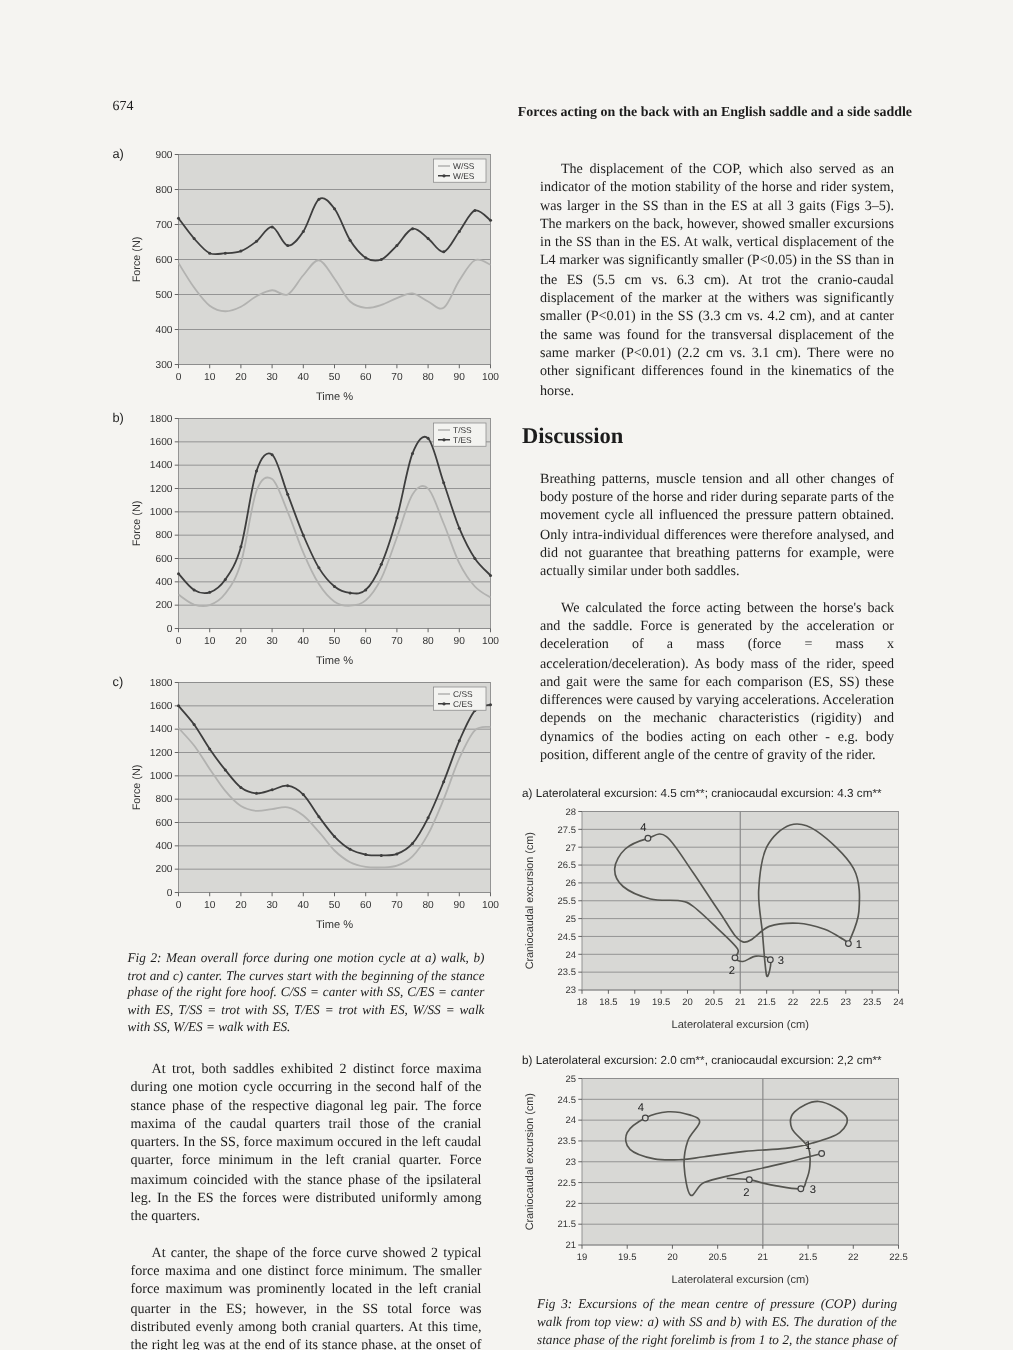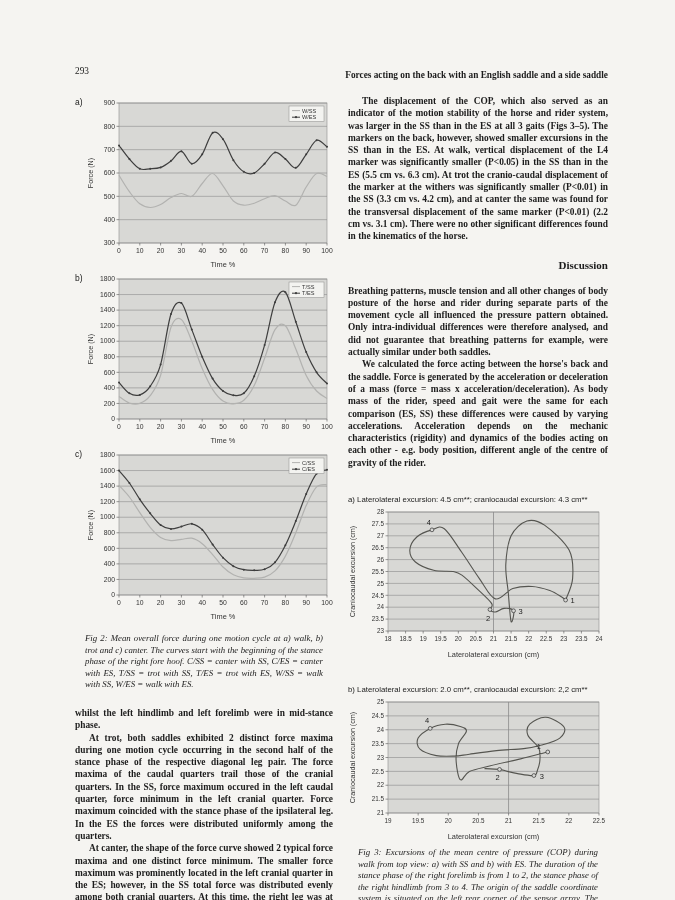--- a/index.html
+++ b/index.html
@@ -7,37 +7,37 @@
        font-family:"Liberation Serif",serif;color:#1c1c1c;overflow:hidden;}
   .header{position:absolute;top:66px;left:75px;width:533px;font-size:9.3px;}
   .header .pnum{position:absolute;left:0;top:0;}
   .header .rtitle{position:absolute;right:0;top:4px;font-weight:bold;}
   .col-left{position:absolute;left:75px;top:95px;width:258px;}
   .col-right{position:absolute;left:348px;top:95px;width:260px;}
   .chart-block{position:relative;height:176px;}
   .panel-label{position:absolute;left:0;top:2px;font-family:"Liberation Sans",sans-serif;
                font-size:8.5px;color:#222;}
   .chart-host{margin-left:11px;}
-  p.body{font-size:9.4px;line-height:12.3px;text-align:justify;margin:0;font-weight:bold;}
+  p.body{font-size:9.4px;line-height:12.3px;text-align:justify;margin:12px;}
   p.body.indent{text-indent:14px;}
   p.caption{font-size:8.8px;line-height:11.6px;font-style:italic;text-align:justify;margin:10px;}
-  h3.discussion{font-size:11px;margin:16px 0 14px 0;font-weight:bold;text-align:right;}
+  h3.discussion{font-size:15px;margin:16px 0 14px 0;font-weight:bold;}
   .fig2-caption{margin-top:6px;}
   .left-text{margin-top:16px;}
   .chart-title{font-family:"Liberation Sans",sans-serif;font-size:7.8px;color:#222;
                margin:0 0 3px 0;white-space:nowrap;}
-  .rchart-wrap{margin-top:26px;}
+  .rchart-wrap{margin-top:14px;}
   .svgchart{display:block;}
   text{font-family:"Liberation Sans",sans-serif;}
 </style>
 </head>
 <body>
 
 <div class="header">
-  <span class="pnum">293</span>
+  <span class="pnum">674</span>
   <span class="rtitle">Forces acting on the back with an English saddle and a side saddle</span>
 </div>
 
 <div class="col-left">
   <div class="chart-block">
     <span class="panel-label">a)</span>
     <div class="chart-host">
         <svg class="svgchart" width="247" height="174" viewBox="0 0 247 174">
           <rect x="33" y="8" width="208" height="140" fill="#d8d8d5" stroke="#8c8c8c" stroke-width="0.6"></rect>
           <line x1="33" y1="148" x2="241" y2="148" stroke="#8c8c8c" stroke-width="0.6"></line>
@@ -294,21 +294,20 @@
           <line x1="206" y1="15.6" x2="214" y2="15.6" stroke="#b2b2b0" stroke-width="1"></line>
           <text x="216" y="17.6" font-size="5.6" fill="#333">C/SS</text>
           <line x1="206" y1="22.2" x2="214" y2="22.2" stroke="#3e3e3e" stroke-width="1"></line>
           <circle cx="210" cy="22.2" r="1.1" fill="#3e3e3e"></circle>
           <text x="216" y="24.2" font-size="5.6" fill="#333">C/ES</text>
         </svg>
       </div>
   </div>
   <p class="caption fig2-caption">Fig 2: Mean overall force during one motion cycle at a) walk, b) trot and c) canter. The curves start with the beginning of the stance phase of the right fore hoof. C/SS = canter with SS, C/ES = canter with ES, T/SS = trot with SS, T/ES = trot with ES, W/SS = walk with SS, W/ES = walk with ES.</p>
   <div class="left-text">
-    <p class="body">whilst the left hindlimb and left forelimb were in mid-stance phase.</p>
     <p class="body indent">At trot, both saddles exhibited 2 distinct force maxima during one motion cycle occurring in the second half of the stance phase of the respective diagonal leg pair. The force maxima of the caudal quarters trail those of the cranial quarters. In the SS, force maximum occured in the left caudal quarter, force minimum in the left cranial quarter. Force maximum coincided with the stance phase of the ipsilateral leg. In the ES the forces were distributed uniformly among the quarters.</p>
     <p class="body indent">At canter, the shape of the force curve showed 2 typical force maxima and one distinct force minimum. The smaller force maximum was prominently located in the left cranial quarter in the ES; however, in the SS total force was distributed evenly among both cranial quarters. At this time, the right leg was at the end of its stance phase, at the onset of its suspension phase.</p>
   </div>
 </div>
 
 <div class="col-right">
   <p class="body indent">The displacement of the COP, which also served as an indicator of the motion stability of the horse and rider system, was larger in the SS than in the ES at all 3 gaits (Figs 3–5). The markers on the back, however, showed smaller excursions in the SS than in the ES. At walk, vertical displacement of the L4 marker was significantly smaller (P&lt;0.05) in the SS than in the ES (5.5 cm vs. 6.3 cm). At trot the cranio-caudal displacement of the marker at the withers was significantly smaller (P&lt;0.01) in the SS (3.3 cm vs. 4.2 cm), and at canter the same was found for the transversal displacement of the same marker (P&lt;0.01) (2.2 cm vs. 3.1 cm). There were no other significant differences found in the kinematics of the horse.</p>
   <h3 class="discussion">Discussion</h3>
   <p class="body">Breathing patterns, muscle tension and all other changes of body posture of the horse and rider during separate parts of the movement cycle all influenced the pressure pattern obtained. Only intra-individual differences were therefore analysed, and did not guarantee that breathing patterns for example, were actually similar under both saddles.</p>
   <p class="body indent">We calculated the force acting between the horse's back and the saddle. Force is generated by the acceleration or deceleration of a mass (force = mass x acceleration/deceleration). As body mass of the rider, speed and gait were the same for each comparison (ES, SS) these differences were caused by varying accelerations. Acceleration depends on the mechanic characteristics (rigidity) and dynamics of the bodies acting on each other - e.g. body position, different angle of the centre of gravity of the rider.</p>

